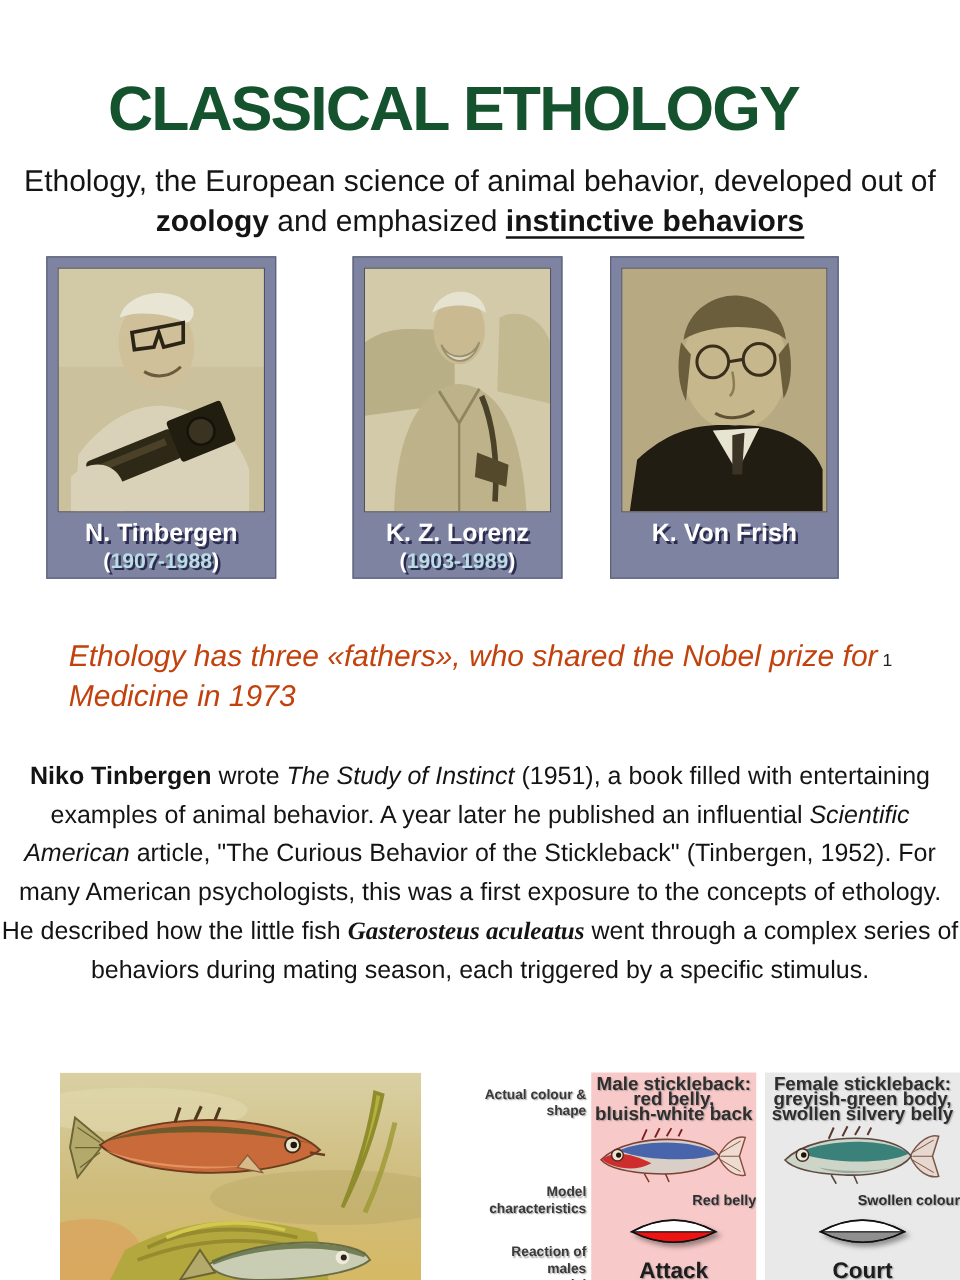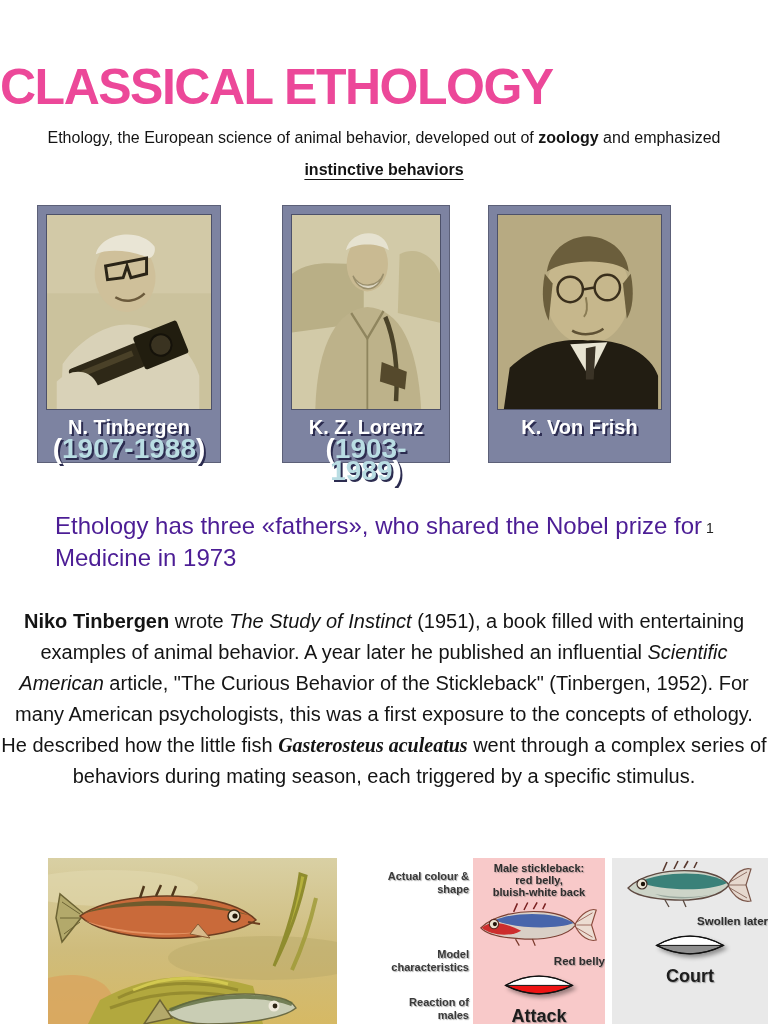--- a/index.html
+++ b/index.html
@@ -1,58 +1,58 @@
 <!DOCTYPE html>
 <html><head>
 <meta charset="utf-8">
 <style>
   html,body{margin:0;padding:0;background:#fff;}
   #page{position:relative;width:768px;height:1024px;background:#ffffff;overflow:hidden;
         font-family:"Liberation Sans",sans-serif;color:#111;}
 
   
-  .title{position:absolute;top:24px;left:0;width:639px;text-align:left;
-         font-size:50px;font-weight:bold;letter-spacing:-1.5px;color:#ec4899;}
+  .title{position:absolute;top:24px;left:0;width:639px;text-align:right;
+         font-size:50px;font-weight:bold;letter-spacing:-1.5px;color:#14532d;}
   .intro{position:absolute;top:106px;left:6px;width:756px;text-align:center;
-         font-size:16px;line-height:32px;color:#141414;}
+         font-size:24px;line-height:32px;color:#141414;}
   .b{font-weight:bold;}
   .bu{font-weight:bold;text-decoration:underline;text-underline-offset:4px;}
 
   .photo-frame{position:absolute;top:205px;height:258px;background:#7d83a1;
                border:1px solid #5c6078;box-sizing:border-box;padding:8px 8px 0;}
   .pf1{left:37px;width:184px;} .pf2{left:282px;width:168px;} .pf3{left:488px;width:183px;}
   .photo{width:100%;height:196px;border:1px solid #4d5169;box-sizing:border-box;display:block;background:#cbc29d;}
   .photo svg{display:block;width:100%;height:100%;}
   .frame-caption{margin-top:6px;text-align:center;line-height:22px;}
   .cap-name{font-size:20px;font-weight:bold;color:#ffffff;text-shadow:2px 2px 0 #2c2c50;}
-  .cap-years{font-size:28px;font-weight:bold;color:#ffffff;text-shadow:2px 2px 0 #2c2c50;}
+  .cap-years{font-size:17px;font-weight:bold;color:#ffffff;text-shadow:2px 2px 0 #2c2c50;}
   .cap-years .yrs{color:#b9dde3;}
 
   .s1-caption{position:absolute;top:486px;left:55px;width:665px;
-              font-size:24px;line-height:32px;color:#4c1d95;}
+              font-size:24px;line-height:32px;color:#c2410c;font-style:italic;}
   .page-num{position:absolute;top:520px;left:706px;font-size:14px;color:#222;}
 
   
   .s2-para{position:absolute;top:586px;left:0;width:768px;text-align:center;
            font-size:20px;line-height:31px;color:#141414;}
   .i{font-style:italic;}
   .species{font-family:"Liberation Serif",serif;font-weight:bold;font-style:italic;}
 
   .painting{position:absolute;left:48px;top:858px;width:289px;height:166px;overflow:hidden;}
   .painting svg{display:block;}
 
   .diagram{position:absolute;left:383px;top:858px;width:385px;height:211px;}
   .row-label{position:absolute;left:0;width:86px;text-align:right;font-size:11px;font-weight:bold;
              line-height:13px;color:#3a3a3a;white-space:pre-line;
              text-shadow:1px 1px 1px rgba(70,70,70,.45);}
   .rl1{top:12px;} .rl2{top:90px;} .rl3{top:138px;}
   .panel{position:absolute;top:0;height:166px;box-sizing:border-box;overflow:hidden;}
   .panel-male{left:90px;width:132px;background:#f8c9c9;}
   .panel-female{left:229px;width:156px;background:#e9e9e9;}
-  .panel-title{margin-top:4px;text-align:center;font-size:11px;font-weight:bold;line-height:12px;
+  .panel-title{margin-top:4px;text-align:center;font-size:15px;font-weight:bold;line-height:12px;
                color:#2e2e2e;white-space:pre-line;text-shadow:1px 1px 1px rgba(90,90,90,.4);}
   .fish{display:block;margin:2px auto 0;}
   .model-label{margin-top:5px;text-align:right;font-size:11.5px;font-weight:bold;color:#2e2e2e;
                text-shadow:1px 1px 1px rgba(90,90,90,.4);}
   .lens{display:block;margin:4px auto 0;filter:drop-shadow(3px 3px 2px rgba(0,0,0,.38));}
   .reaction{margin-top:5px;text-align:center;font-size:18px;font-weight:bold;color:#1d1d1d;
             text-shadow:1px 1px 1px rgba(90,90,90,.5);}
 </style>
 </head>
 <body>
@@ -204,32 +204,35 @@
       <div class="model-label">Red belly</div>
       <svg class="lens" width="84" height="30" viewBox="0 0 120 50">
         <path d="M4,24 L116,24 Q60,52 4,24 Z" fill="#ee1414" stroke="#111" stroke-width="1.6"></path>
         <path d="M4,24 Q60,-7 116,24 L4,24 Z" fill="#ffffff" stroke="#111" stroke-width="1.6"></path>
         <path d="M4,24 Q60,-7 116,24 Q60,52 4,24 Z" fill="none" stroke="#111" stroke-width="2"></path>
       </svg>
       <div class="reaction">Attack</div>
     </div>
 
     <div class="panel panel-female">
+      <div class="panel-title">Female stickleback:
+greyish-green body,
+swollen silvery belly</div>
       <svg class="fish" width="130" height="50" viewBox="0 0 130 50">
         <path d="M103,25 C110,12 120,7 126,9 L121,25 L126,41 C119,43 109,38 103,25 Z" fill="#e6d8ce" stroke="#7a564a" stroke-width="1.2"></path>
         <path d="M105,22 L122,12 M105,25 L121,25 M105,28 L122,38" stroke="#7a564a" stroke-width=".8"></path>
         <path d="M3,28 C16,15 42,9 70,11 C90,13 99,18 104,25 C96,36 74,41 50,40 C28,39 10,36 3,28 Z" fill="#cdd4c8" stroke="#5f4a42" stroke-width="1.3"></path>
         <path d="M14,22 C40,10 88,11 102,23 C84,32 36,31 14,22 Z" fill="#2e7a72" opacity=".92"></path>
         <path d="M30,34 C50,38 75,38 92,33 C70,40 44,40 30,34 Z" fill="#9aa89e"></path>
         <path d="M38,11 L42,2 M49,9 L53,1 M59,8 L63,1 M69,8 L72,2" stroke="#5a3a30" stroke-width="1.6"></path>
         <path d="M40,40 L44,47 M58,40 L61,47" stroke="#5a4a40" stroke-width="1.3"></path>
         <circle cx="17" cy="24" r="5" fill="#ece6d6" stroke="#42302a" stroke-width="1.2"></circle>
         <circle cx="18" cy="24" r="2.2" fill="#1c1208"></circle>
       </svg>
-      <div class="model-label">Swollen later</div>
+      <div class="model-label">Swollen colour</div>
       <svg class="lens" width="88" height="30" viewBox="0 0 120 50">
         <path d="M4,24 L116,24 Q60,52 4,24 Z" fill="#8f8f8f" stroke="#111" stroke-width="1.6"></path>
         <path d="M4,24 Q60,-7 116,24 L4,24 Z" fill="#ffffff" stroke="#111" stroke-width="1.6"></path>
         <path d="M4,24 Q60,-7 116,24 Q60,52 4,24 Z" fill="none" stroke="#111" stroke-width="2"></path>
       </svg>
       <div class="reaction">Court</div>
     </div>
   </div>
 
 </div>

